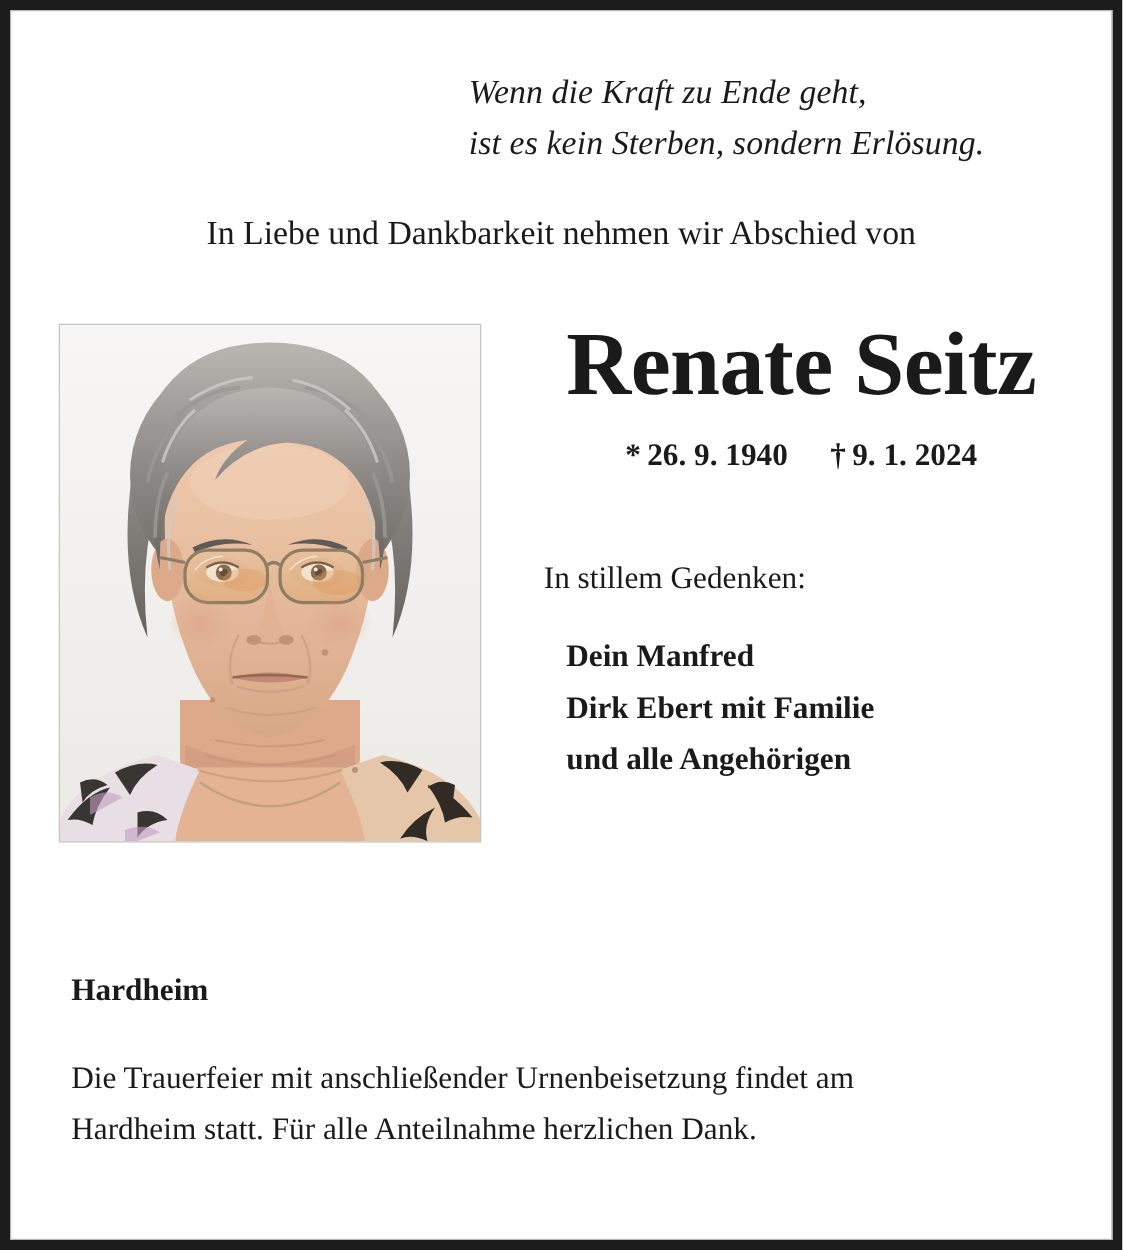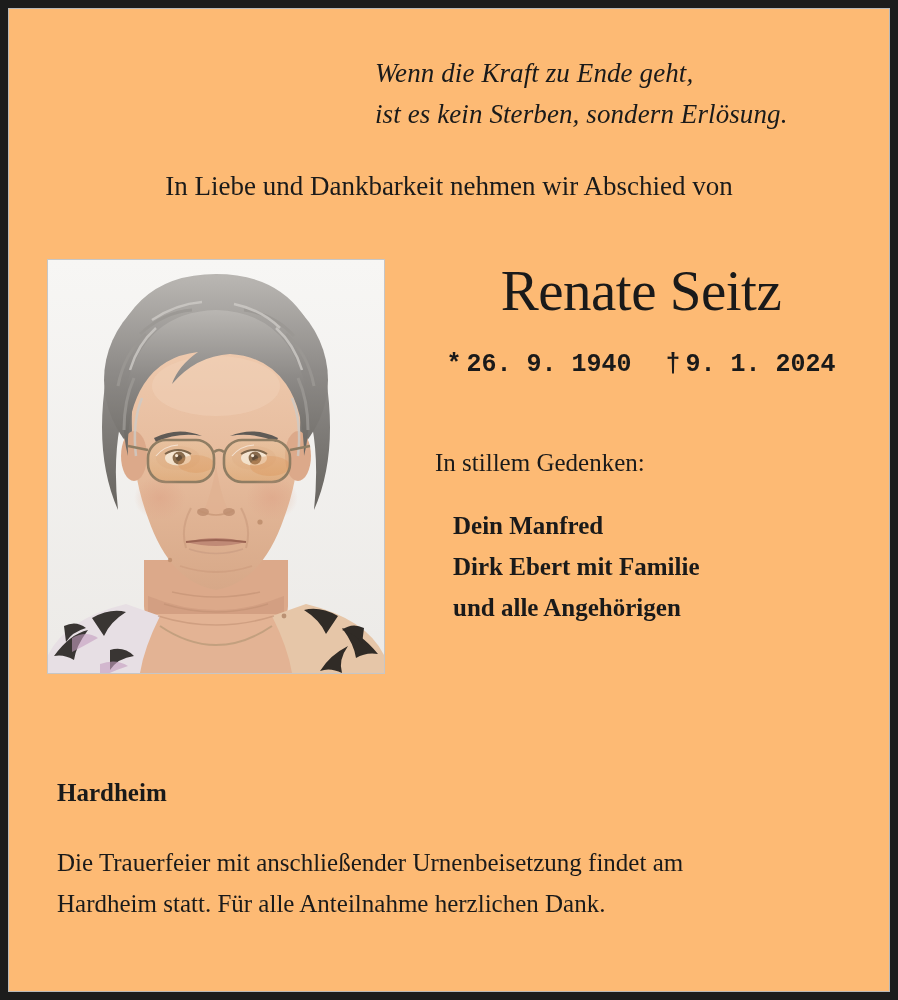--- a/index.html
+++ b/index.html
@@ -19,21 +19,21 @@
     background: #1c1c1c;
     padding: 8px;
     overflow: hidden;
   }
 
   .notice-inner {
     position: relative;
     width: 100%;
     height: 100%;
     box-sizing: border-box;
-    background: #fdba74;
+    background: #ffffff;
     border: 1px solid #b9b9b9;
     overflow: hidden;
     color: #1a1a1a;
   }
 
   
   .epigraph {
     position: absolute;
     left: 366px;
     top: 44px;
@@ -78,41 +78,40 @@
   
   .right-col {
     position: absolute;
     left: 398px;
     top: 250px;
     width: 468px;
   }
 
   .deceased-name {
     text-align: center;
-    font-weight: normal;
-    font-size: 57px;
+    font-weight: bold;
+    font-size: 72px;
     line-height: 64px;
     letter-spacing: -0.5px;
     white-space: nowrap;
   }
   .deceased-maiden {
     text-align: center;
     font-weight: bold;
     font-size: 27px;
     line-height: 34px;
     margin-top: 6px;
   }
   .deceased-dates {
     text-align: center;
     font-weight: bold;
     font-size: 25px;
     line-height: 32px;
     margin-top: 26px;
     white-space: nowrap;
-    font-family: Liberation Mono, monospace;
   }
   .deceased-dates .date-gap {
     display: inline-block;
     width: 34px;
   }
   .deceased-dates .sym {
     margin-right: 5px;
   }
 
   .memory-heading {

